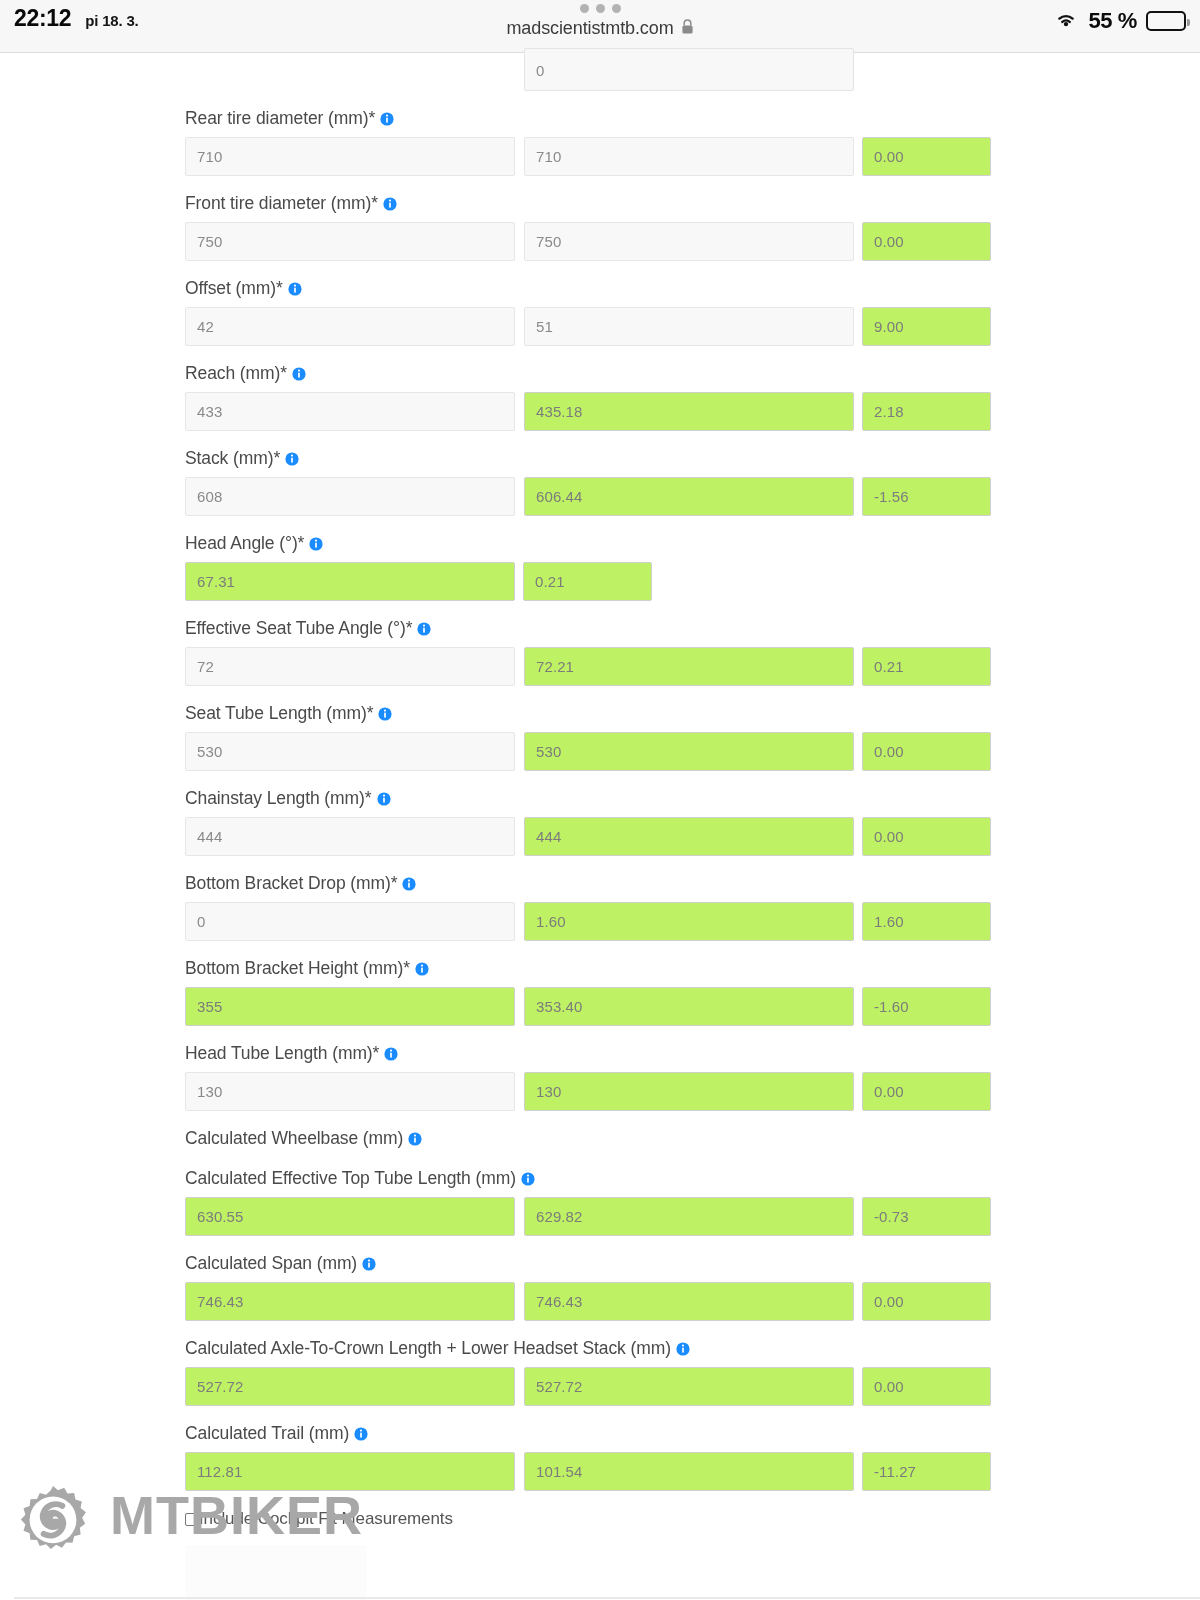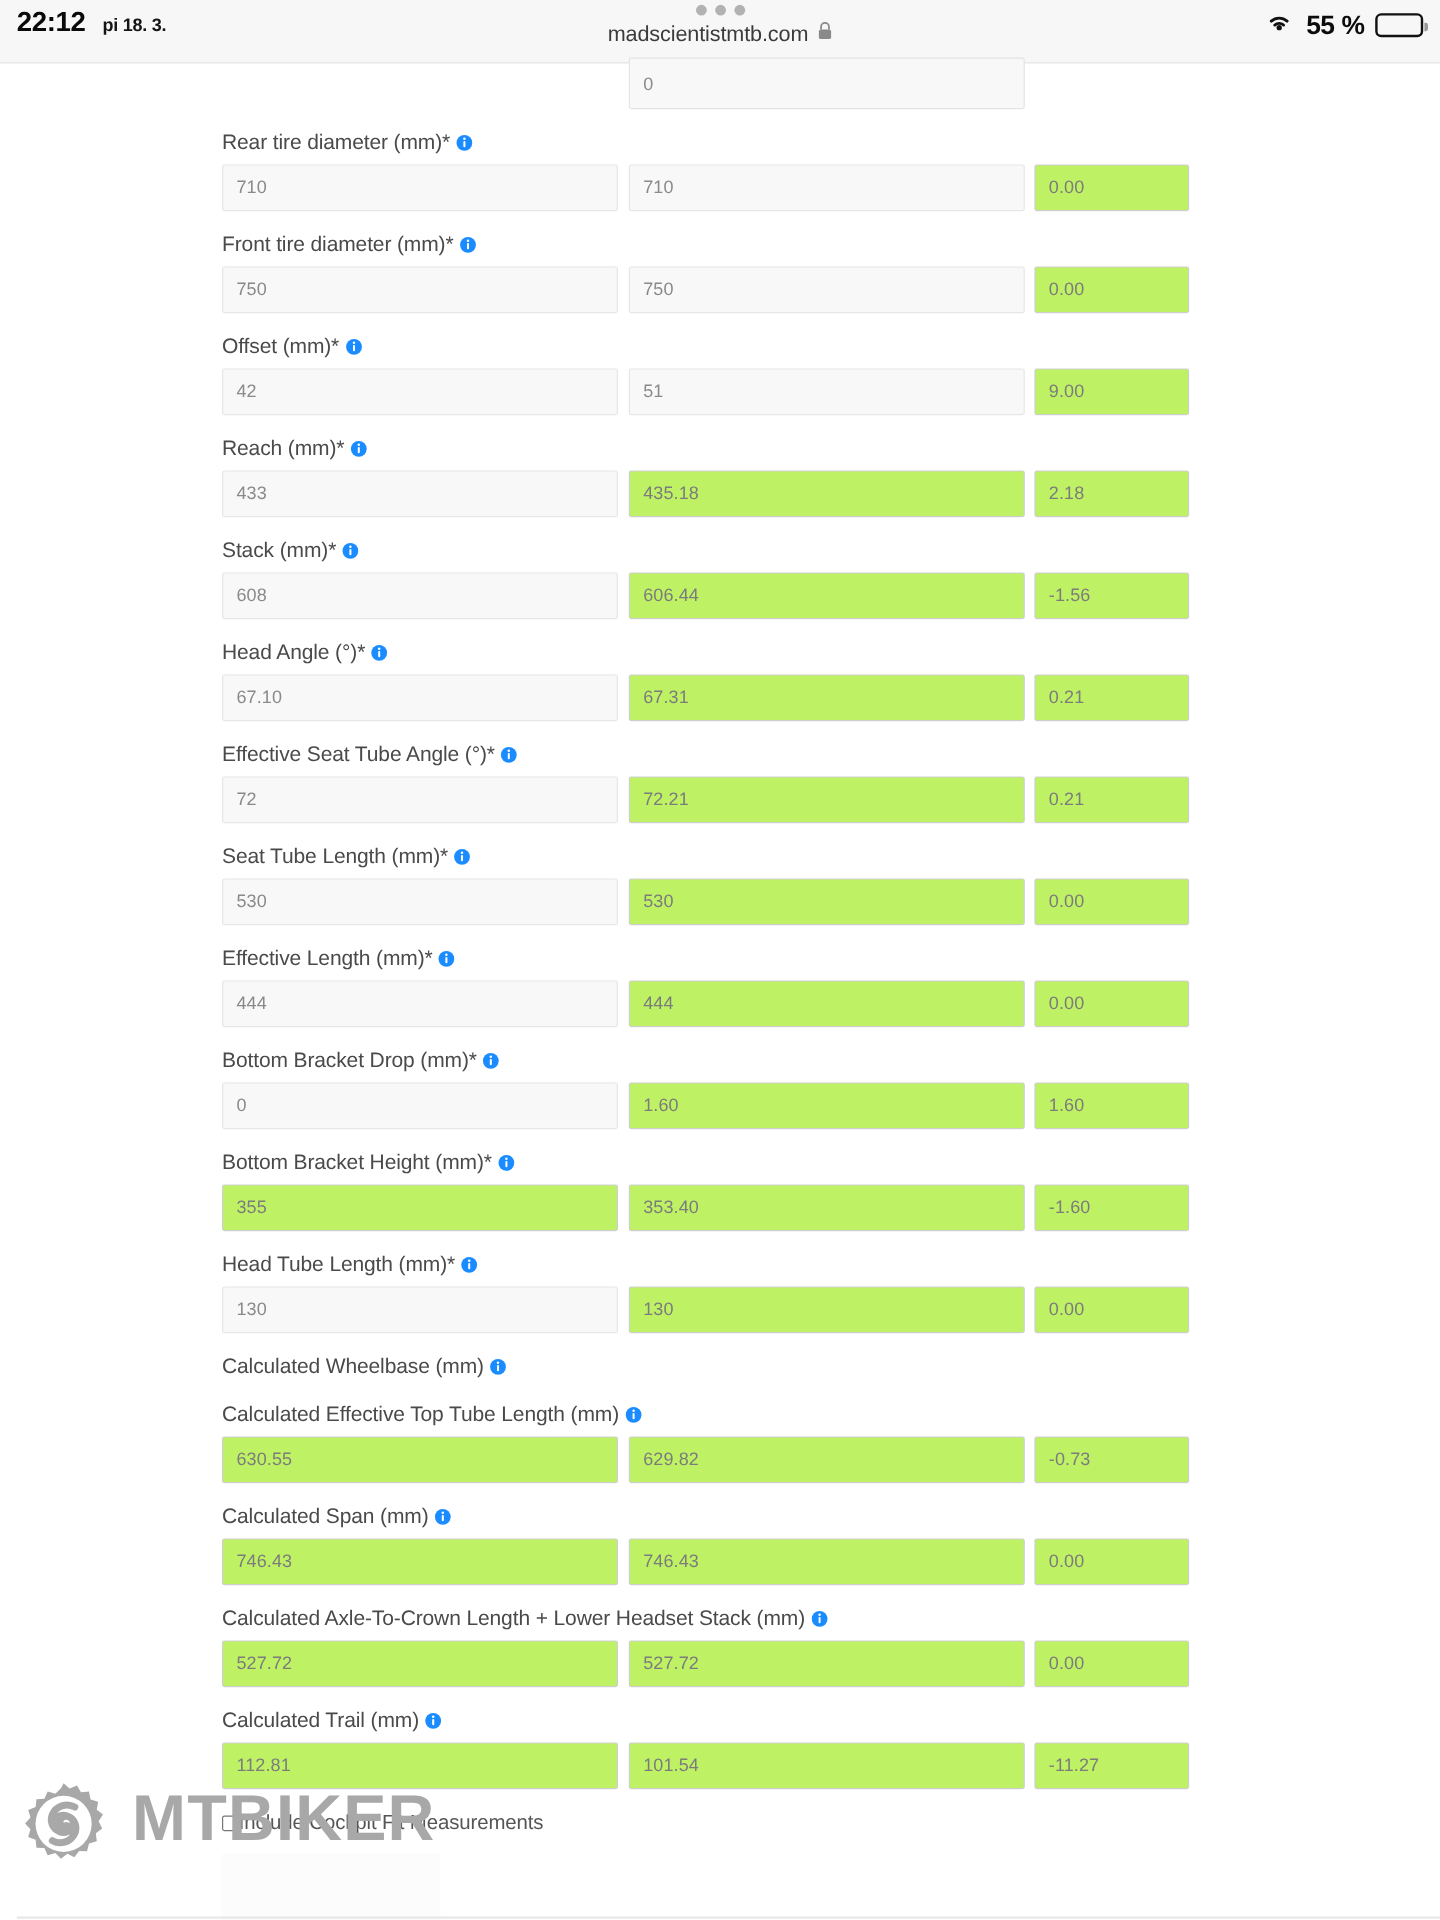--- a/index.html
+++ b/index.html
@@ -428,23 +428,20 @@
         <div class="field-row">
           <div class="field-label">
             <span class="lbl-text">Head Angle (°)*</span>
             <span class="info-icon"><svg width="14" height="14" viewBox="0 0 14 14">
                 <circle cx="7" cy="7" r="6.6" fill="#1a8cff"></circle>
                 <rect x="6.15" y="5.6" width="1.7" height="5.1" rx="0.8" fill="#ffffff"></rect>
                 <circle cx="7" cy="3.6" r="1.05" fill="#ffffff"></circle>
               </svg></span>
           </div>
           <div class="inputs-row">
-            <div class="inp col1 enabled">
-              <span class="val">67.10</span>
-            </div>
             <div class="inp col2 disabled">
               <span class="val">67.31</span>
             </div>
             <div class="inp col3 disabled">
               <span class="val">0.21</span>
             </div>
           </div>
         </div>
         <div class="field-row">
           <div class="field-label">
@@ -483,21 +480,21 @@
             <div class="inp col2 disabled">
               <span class="val">530</span>
             </div>
             <div class="inp col3 disabled">
               <span class="val">0.00</span>
             </div>
           </div>
         </div>
         <div class="field-row">
           <div class="field-label">
-            <span class="lbl-text">Effective Length (mm)*</span>
+            <span class="lbl-text">Chainstay Length (mm)*</span>
             <span class="info-icon"><svg width="14" height="14" viewBox="0 0 14 14">
                 <circle cx="7" cy="7" r="6.6" fill="#1a8cff"></circle>
                 <rect x="6.15" y="5.6" width="1.7" height="5.1" rx="0.8" fill="#ffffff"></rect>
                 <circle cx="7" cy="3.6" r="1.05" fill="#ffffff"></circle>
               </svg></span>
           </div>
           <div class="inputs-row">
             <div class="inp col1 enabled">
               <span class="val">444</span>
             </div>

